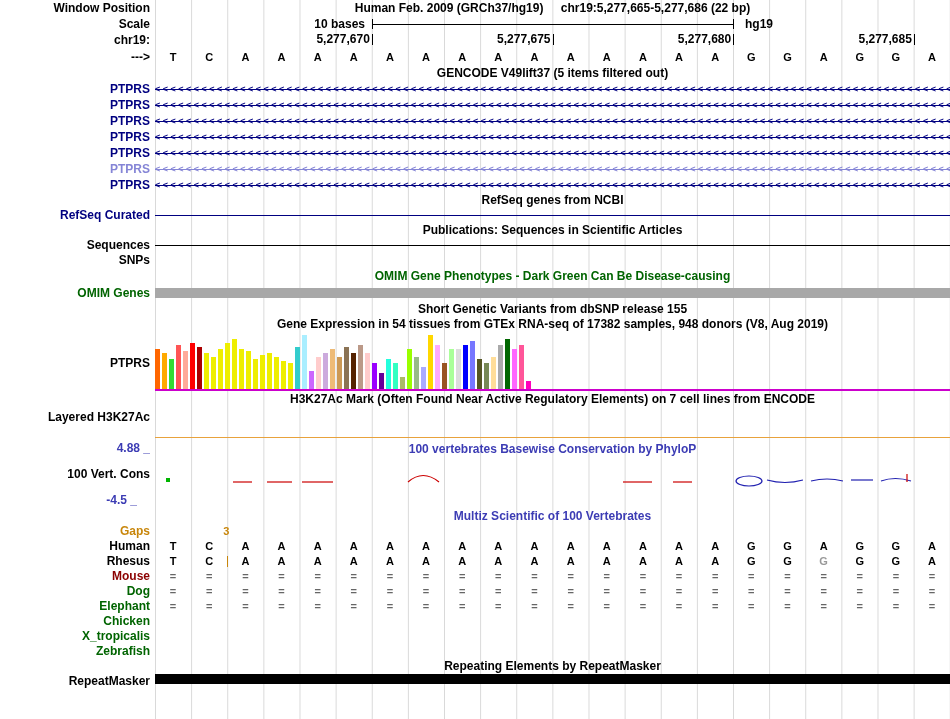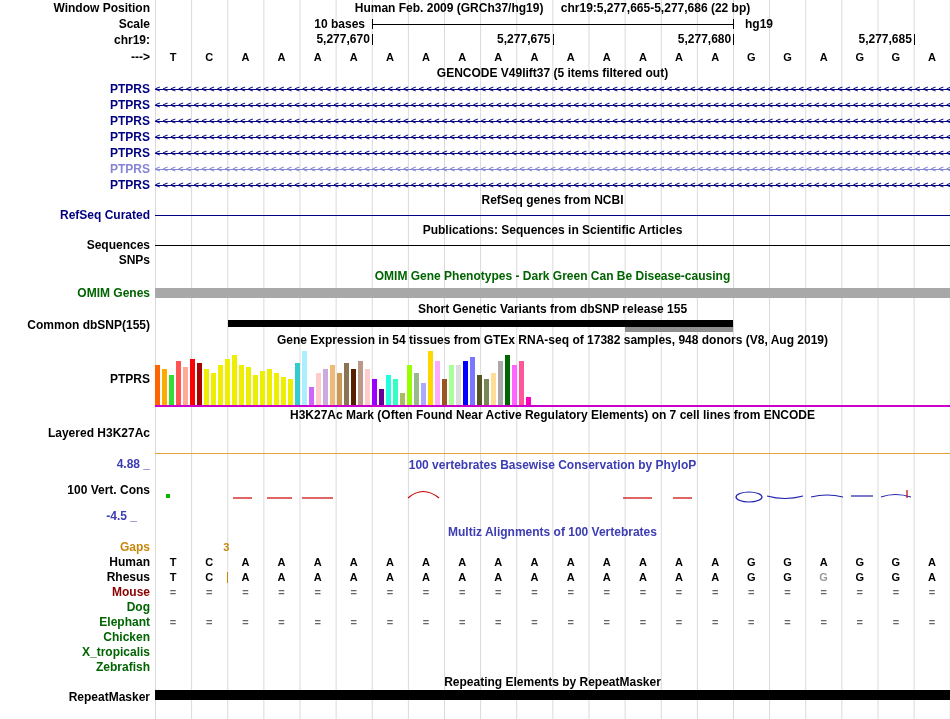--- a/index.html
+++ b/index.html
@@ -200,27 +200,20 @@
   <div class="row" style="height:18px;line-height:18px;">
     <div class="lbl" style="color: rgb(0, 100, 0);">OMIM Genes</div>
     <div class="trk">
       <div class="fullbar" id="omim-bar" style="top:4px;height:10px;"></div>
     </div>
   </div>
 
   <div class="row" style="height:15px;line-height:15px;">
     <div class="lbl"></div>
     <div class="trk ttl">Short Genetic Variants from dbSNP release 155</div>
-  </div>
-  <div class="row" style="height:16px;line-height:16px;">
-    <div class="lbl">Common dbSNP(155)</div>
-    <div class="trk" id="dbsnp-track">
-        <div class="snpbar" style="left: 73px; top: 3px; width: 505px; height: 7px; background: rgb(0, 0, 0);"></div>
-        <div class="snpbar" style="left: 470px; top: 10px; width: 108px; height: 5px; background: rgb(143, 143, 143);"></div>
-      </div>
   </div>
 
   <div class="row" style="height:15px;line-height:15px;">
     <div class="lbl"></div>
     <div class="trk ttl">Gene Expression in 54 tissues from GTEx RNA-seq of 17382 samples, 948 donors (V8, Aug 2019)</div>
   </div>
   <div class="row" style="height:59px;">
     <div class="lbl" style="padding-top:24px;line-height:15px;">PTPRS</div>
     <div class="trk" id="gtex-chart">
       <div id="gtex-bars">
@@ -314,21 +307,21 @@
           <path d="M656 24 Q672 20 688 24" fill="none" stroke="#2020b0" stroke-width="1.2"></path>
           <line x1="696" y1="23" x2="718" y2="23" stroke="#2020b0" stroke-width="1.2"></line>
           <path d="M726 24 Q740 19 756 24" fill="none" stroke="#2020b0" stroke-width="1.2"></path>
           <line x1="752" y1="17" x2="752" y2="25" stroke="#cc0000" stroke-width="1.2"></line>
         </svg>
     </div>
   </div>
 
   <div class="row" style="height:16px;line-height:16px;">
     <div class="lbl"></div>
-    <div class="trk ttl" style="color: rgb(60, 60, 180);">Multiz Alignments of 100 Vertebrates</div>
+    <div class="trk ttl" style="color: rgb(60, 60, 180);">Multiz Scientific of 100 Vertebrates</div>
   </div>
   <div id="multiz-rows">
       <div class="row" style="height: 15px; line-height: 15px;">
         <div class="lbl" style="color: rgb(200, 134, 11);">Gaps</div>
         <div class="trk">
           <span class="gapnum" style="left: 68.2727px; color: rgb(200, 134, 11);">3</span>
         </div>
       </div>
       <div class="row" style="height: 15px; line-height: 15px;">
         <div class="lbl" style="color: rgb(0, 0, 0);">Human</div>
@@ -411,21 +404,21 @@
             <div class="col">=</div>
             <div class="col">=</div>
             <div class="col">=</div>
             <div class="col">=</div>
             <div class="col">=</div>
             <div class="col">=</div>
             <div class="col">=</div>
           </div>
         </div>
       </div>
-      <div class="row" style="height: 15px; line-height: 15px; flex-direction: column;">
+      <div class="row" style="height: 15px; line-height: 15px;">
         <div class="lbl" style="color: rgb(0, 100, 0);">Dog</div>
         <div class="trk">
           <div class="cols mzsyms">
             <div class="col">=</div>
             <div class="col">=</div>
             <div class="col">=</div>
             <div class="col">=</div>
             <div class="col">=</div>
             <div class="col">=</div>
             <div class="col">=</div>

